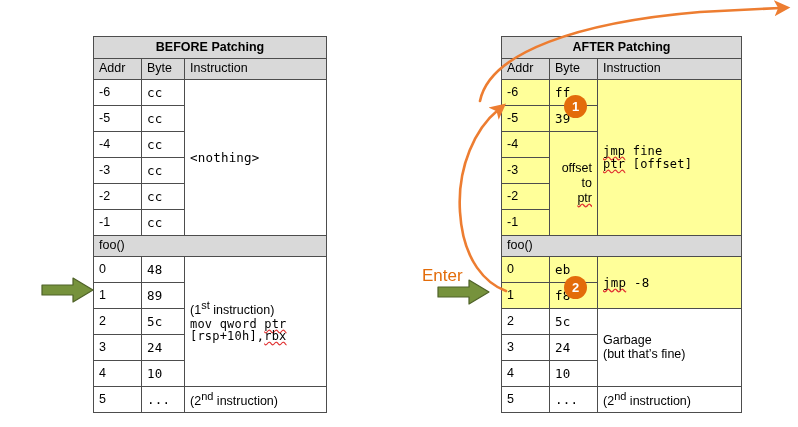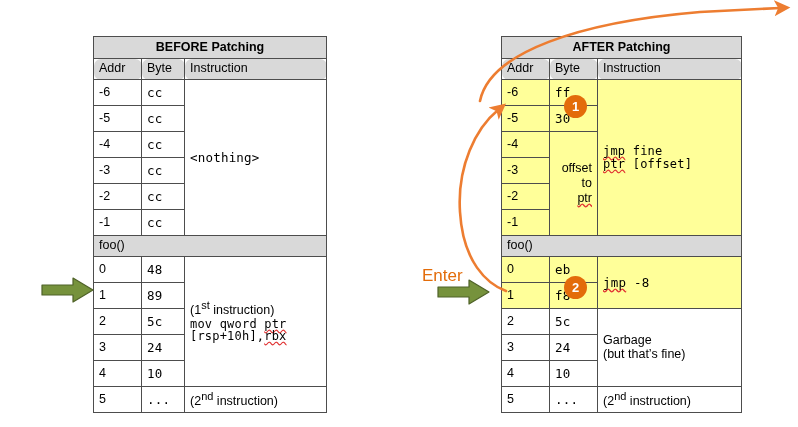--- a/index.html
+++ b/index.html
@@ -23,21 +23,21 @@
     background:#ffffff;
     line-height:1.05;
   }
   .title-cell{
     background:#d9d9d9 !important;
     text-align:center !important;
     font-weight:bold !important;
     font-size:12.5px;
     height:21px;
   }
-  .hdr td{background:#d9d9d9 !important;height:20px;border-radius:7px;}
+  .hdr td{background:#d9d9d9 !important;height:20px;}
   .foo-row td{background:#d9d9d9 !important;height:20px;}
   .yel td,td.yel{background:#ffff99 !important;}
   .mono{font-family:"DejaVu Sans Mono","Liberation Mono",monospace;font-size:12px;letter-spacing:0.2px;}
   .rowh{height:26px;}
   .ctr{text-align:center !important;}
   .instr{vertical-align:middle;}
   .nowrapc{white-space:nowrap;}
 
   
   .sq{
@@ -168,21 +168,21 @@
       <tr class="rowh yel">
         <td>-6</td>
         <td class="mono">ff</td>
         <td class="instr" rowspan="6">
           <div class="mono"><span class="sq">jmp</span><span> fine</span></div>
           <div class="mono"><span class="sq">ptr</span><span> [offset]</span></div>
         </td>
       </tr>
       <tr class="rowh yel">
         <td>-5</td>
-        <td class="mono">30</td>
+        <td class="mono">39</td>
       </tr>
       <tr class="rowh yel">
         <td>-4</td>
         <td class="ctr" rowspan="4">
           <span class="cellstack">offset</span>
           <span class="cellstack">to</span>
           <span class="cellstack sq">ptr</span>
         </td>
       </tr>
       <tr class="rowh yel">

